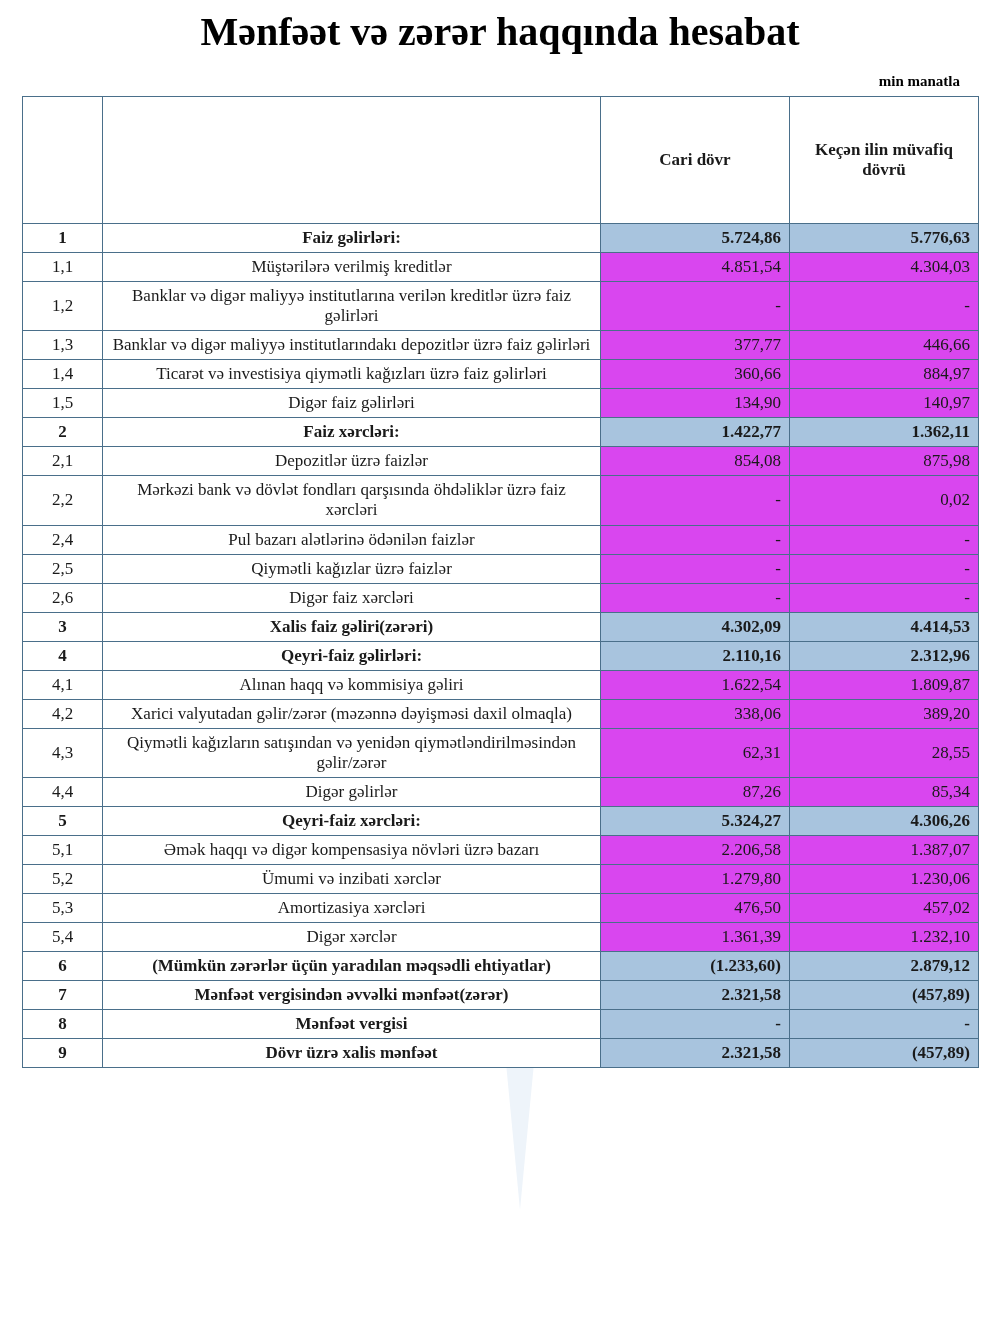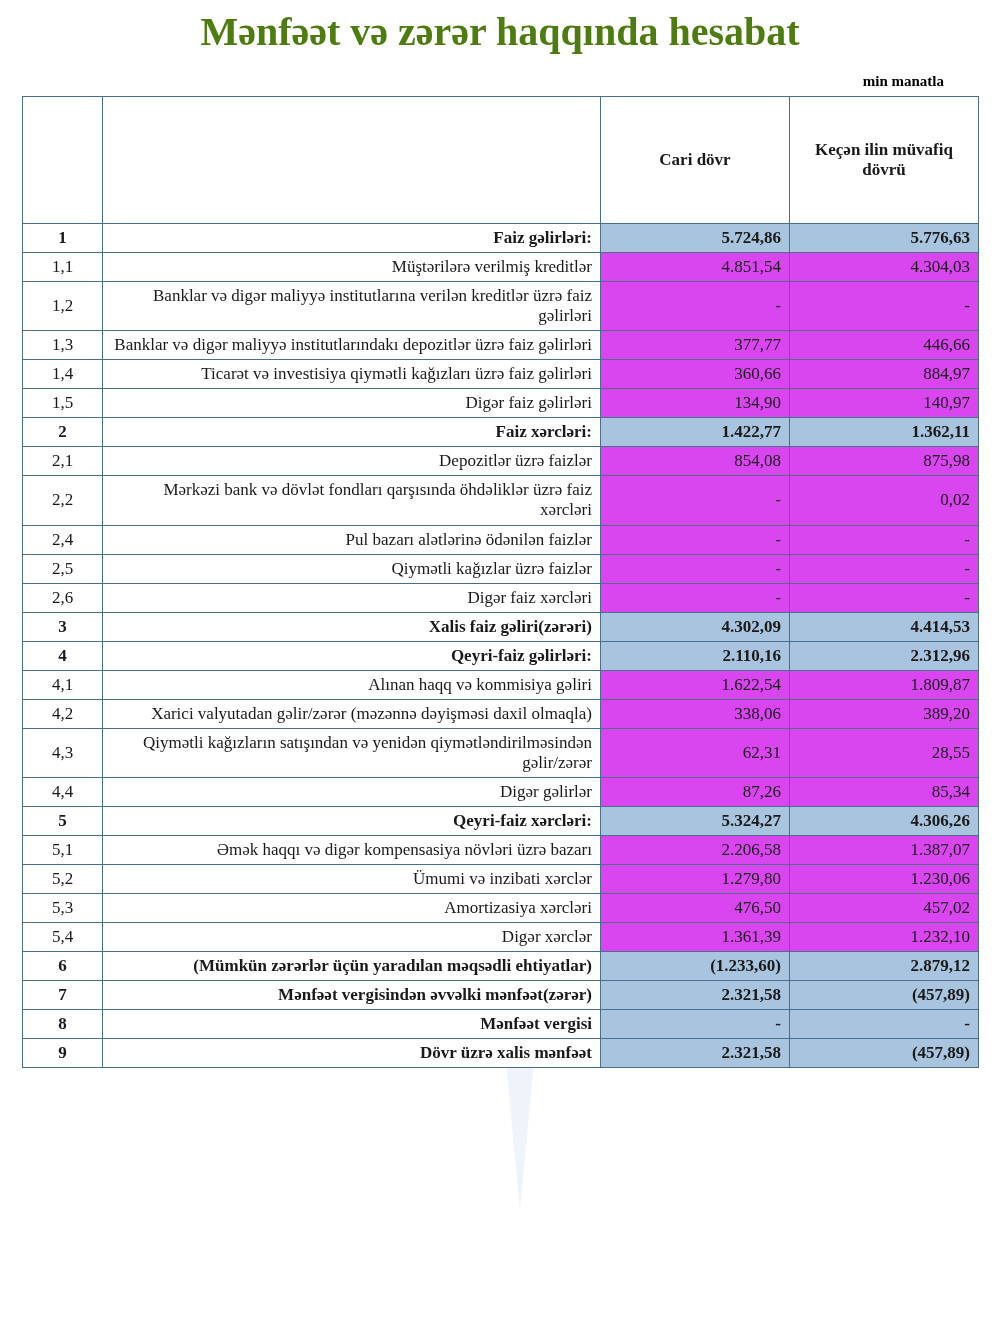--- a/index.html
+++ b/index.html
@@ -31,33 +31,33 @@
     pointer-events: none;
     z-index: 0;
   }
   .title {
     position: relative;
     z-index: 2;
     text-align: center;
     font-family: "Liberation Serif", serif;
     font-weight: bold;
     font-size: 40px;
-    color: #4d7c0f;
+    color: #000000;
     letter-spacing: 0px;
     padding-top: 8px;
     padding-bottom: 2px;
   }
   .unit-line {
     position: relative;
     z-index: 2;
     text-align: right;
     font-size: 15px;
     font-weight: bold;
     font-family: "Liberation Serif", serif;
-    padding-right: 56px;
+    padding-right: 40px;
     padding-top: 16px;
     padding-bottom: 6px;
     color: #000;
   }
   .table-wrap {
     position: relative;
     z-index: 2;
     padding: 0 22px 0 22px;
   }
   table.report {
@@ -87,21 +87,21 @@
     text-align: center;
     vertical-align: middle;
   }
   thead th.blank-head { border-right: 1px solid #4a6f8a; }
 
   td.num {
     text-align: center;
     white-space: nowrap;
   }
   td.desc {
-    text-align: right;
+    text-align: center;
   }
   td.val {
     text-align: right;
     background: #a8c4de;
     white-space: nowrap;
     padding-right: 12px;
   }
   tr.section td {
     font-weight: bold;
   }

